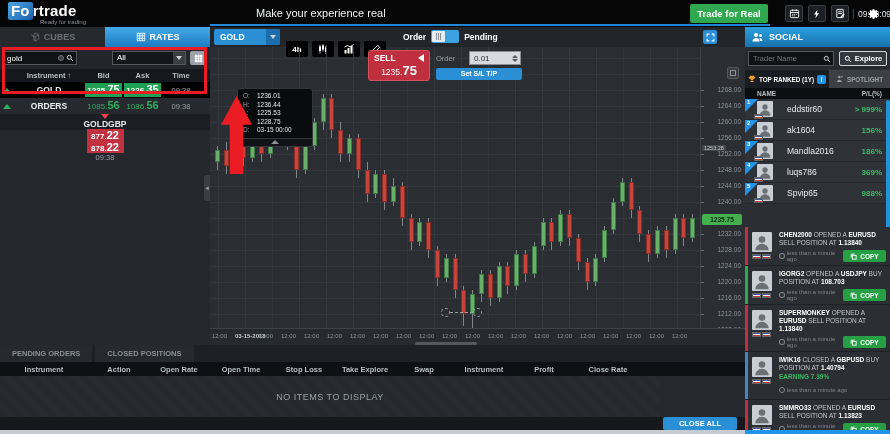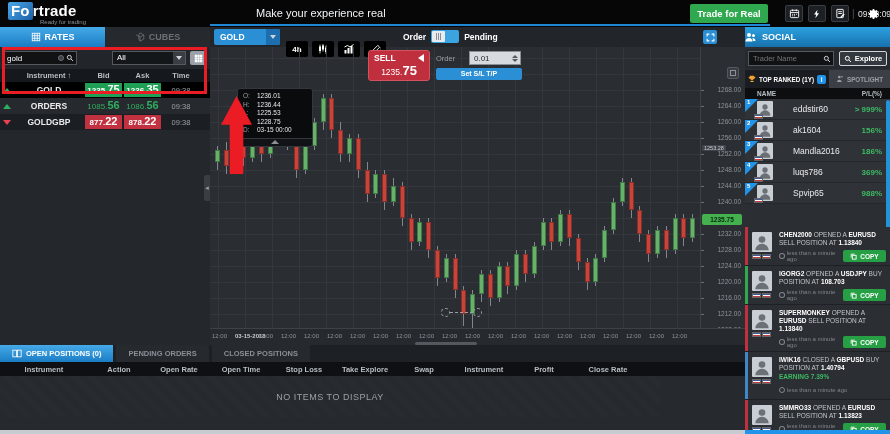--- a/index.html
+++ b/index.html
@@ -36,21 +36,21 @@
   .lp-select { position:absolute; left:112px; top:4px; width:74px; height:14px; background:#14171a;
     border:1px solid #55595f; color:#fff; font-size:8px; line-height:12px; padding-left:4px; cursor:pointer; }
   .lp-select .chev { position:absolute; right:0; top:0; width:12px; height:12px; background:#3a3e44;
     display:flex; align-items:center; justify-content:center; }
   .chev-tri { width:0; height:0; border-left:3px solid transparent; border-right:3px solid transparent; border-top:4px solid #cfd4da; }
   .lp-gridbtn { position:absolute; left:190px; top:4px; width:16px; height:14px; background:#9aa0a8; border-radius:2px;
     display:flex; align-items:center; justify-content:center; cursor:pointer; }
   .lp-thead { display:flex; height:13px; background:#15181c; align-items:center;
     font-size:7.5px; font-weight:bold; color:#b8bec4; }
   .lp-row { display:flex; height:16px; align-items:center; cursor:pointer; }
-  .lp-row.r0 { background:#000; } .lp-row.r1 { background:#26292e; } .lp-row.r2 { background:#1b1e22; }
+  .lp-row.r0 { background:#000; } .lp-row.r1 { background:#26292e; } .lp-row.r2 { background:#1b1e22;flex-direction:column; }
   .c-tri { width:14px; display:flex; justify-content:center; }
   .tri-up { width:0; height:0; border-left:4px solid transparent; border-right:4px solid transparent; border-bottom:5px solid #2fae5f; }
   .tri-dn { width:0; height:0; border-left:4px solid transparent; border-right:4px solid transparent; border-top:5px solid #e8414f; }
   .c-name { width:70px; font-size:8.5px; font-weight:bold; color:#e8eaec; text-align:center; }
   .c-val { width:37px; height:14px; margin:0 1px; display:flex; align-items:baseline; justify-content:center;
     font-size:8px; color:#fff; padding-top:2px; }
   .c-val .big { font-size:11px; font-weight:bold; line-height:9px; }
   .green-bg .c-val { background:#1fa055; font-weight:bold; }
   .green-tx .c-val { color:#2fae5f; }
   .red-bg .c-val { background:#c13140; font-weight:bold; }
@@ -134,21 +134,21 @@
   .amt-step { position:absolute; left:142px; top:2px; width:10px; height:12px; display:flex; flex-direction:column;
     align-items:center; justify-content:center; gap:1px; cursor:pointer; }
   .amt-step b { width:0; height:0; border-left:3px solid transparent; border-right:3px solid transparent; }
   .amt-step .u { border-bottom:3px solid #55595f; } .amt-step .d { border-top:3px solid #55595f; }
   .sltp-btn { position:absolute; left:68px; top:18px; width:86px; height:12px; background:#2b8fd6; border:none; border-radius:2px;
     color:#fff; font-size:7px; font-weight:bold; line-height:12px; text-align:center; cursor:pointer; }
 
   
   #right-panel { position:absolute; left:745px; top:27px; width:145px; height:407px; background:#2b2e33; overflow:hidden; }
   .sp-header { position:absolute; left:0; top:0; width:145px; height:20px; background:linear-gradient(#2da0e0,#1672ad);
-    display:flex; align-items:center; gap:5px; color:#fff; font-size:9px; font-weight:bold; }
+    display:flex; align-items:center; gap:5px; padding-left:7px; color:#fff; font-size:9px; font-weight:bold; }
   .sp-controls { position:absolute; left:0; top:22px; width:145px; height:20px; background:#26292e; }
   .sp-search { position:absolute; left:3px; top:2px; width:86px; height:15px; background:#101214; border:1px solid #55595f;
     color:#c6ccd2; font-size:7.5px; padding:0 14px 0 4px; }
   .sp-search-ico { position:absolute; left:78px; top:6px; }
   .explore-btn { position:absolute; left:94px; top:2px; width:48px; height:15px; background:#343940; border:1px solid #cfd4da;
     border-radius:2px; color:#fff; font-size:7.5px; font-weight:bold; display:flex; align-items:center; justify-content:center; gap:3px; cursor:pointer; }
   .sp-tabs { position:absolute; left:0; top:43px; width:145px; height:18px; display:flex; }
   .sp-tab { display:flex; align-items:center; justify-content:center; gap:3px; font-size:6.3px; font-weight:bold; cursor:pointer; }
   .sp-tab.t1 { width:84px; background:#191c20; color:#fff; }
   .sp-tab.t2 { width:61px; background:#3c4046; color:#9aa0a6; }
@@ -159,21 +159,21 @@
     font-size:6.5px; font-weight:bold; color:#b8bec4; }
   #ranked-list { position:absolute; left:0; top:72px; width:145px; }
   .rk-row { position:relative; height:21px; background:#2f3338; border-bottom:1px solid #24272c;
     display:flex; align-items:center; cursor:pointer; }
   .rk-corner { position:absolute; left:0; top:0; width:0; height:0; border-top:13px solid #2193e8; border-right:13px solid transparent; }
   .rk-num { position:absolute; left:2px; top:0px; color:#fff; font-size:6px; font-weight:bold; z-index:2; }
   .avatar { position:relative; background:#c9ced4; border-radius:1px; flex:none; overflow:visible; }
   .rk-avatar { width:16px; height:16px; margin-left:12px; }
   .flag { position:absolute; height:5px; background:linear-gradient(#3c5b9b 33%,#fff 33%,#fff 66%,#c43b3b 66%); border:0.5px solid #666; }
   .rk-flag { left:-3px; bottom:-2px; width:9px; }
-  .rk-name { margin-left:20px; font-size:8.5px; color:#e8eaec; }
+  .rk-name { margin-left:14px; font-size:8.5px; color:#e8eaec; }
   .rk-pl { position:absolute; right:8px; font-size:8px; font-weight:bold; color:#3db963; }
   .sp-scrollbar { position:absolute; right:0; top:73px; width:4px; height:158px; background:#2193d8; border-radius:2px; cursor:pointer; }
   .stream-header { position:absolute; left:0; top:178px; width:145px; height:22px; background:#16181b;
     display:flex; align-items:center; justify-content:space-between; padding:0 4px 0 7px; }
   .stream-title { font-size:8.5px; font-weight:bold; color:#fff; }
   .stream-dd { position:relative; width:58px; height:14px; background:#2193e8; border-radius:2px; color:#fff;
     font-size:6.5px; font-weight:bold; line-height:14px; padding-left:5px; cursor:pointer; }
   .stream-dd .chev { position:absolute; right:0; top:0; width:11px; height:14px; background:#1671b4; border-radius:0 2px 2px 0;
     display:flex; align-items:center; justify-content:center; }
   #stream-list { position:absolute; left:0; top:200px; width:145px; }
@@ -253,36 +253,36 @@
     <span class="tb-clock">09:38:09</span>
     <div class="tb-gear">
       <svg width="12" height="12" viewBox="0 0 24 24" fill="#fff">
           <path d="M12 8a4 4 0 1 0 0 8 4 4 0 0 0 0-8zm9 5.5v-3l-2.6-.5a6.7 6.7 0 0 0-.8-1.8l1.5-2.2-2.1-2.1-2.2 1.5c-.6-.3-1.2-.6-1.8-.8L12.5 2h-3l-.5 2.6c-.6.2-1.2.5-1.8.8L5 3.9 2.9 6l1.5 2.2c-.3.6-.6 1.2-.8 1.8L1 10.5v3l2.6.5c.2.6.5 1.3.8 1.8L2.9 18 5 20.1l2.2-1.5c.6.3 1.2.6 1.8.8l.5 2.6h3l.5-2.6c.6-.2 1.3-.5 1.8-.8l2.2 1.5 2.1-2.1-1.5-2.2c.3-.6.6-1.2.8-1.8l2.6-.5z"></path>
         </svg>
     </div>
   </div>
 
   <div id="left-panel">
     <div class="lp-tabs">
+      <div class="lp-tab">
+        <svg width="10" height="10" viewBox="0 0 24 24" fill="none" stroke="#6b7076" stroke-width="2">
+            <path d="M12 2 21 7v10l-9 5-3-5V7z"></path>
+            <path d="M3 7l9 5 9-5M12 12v10"></path>
+          </svg>
+        <span>CUBES</span>
+      </div>
       <div class="lp-tab active">
         <svg width="10" height="10" viewBox="0 0 24 24" fill="none" stroke="#fff" stroke-width="2">
             <rect x="3" y="3" width="18" height="18"></rect>
             <line x1="3" y1="9" x2="21" y2="9"></line>
             <line x1="3" y1="15" x2="21" y2="15"></line>
             <line x1="9" y1="3" x2="9" y2="21"></line>
             <line x1="15" y1="3" x2="15" y2="21"></line>
           </svg>
         <span>RATES</span>
-      </div>
-      <div class="lp-tab">
-        <svg width="10" height="10" viewBox="0 0 24 24" fill="none" stroke="#6b7076" stroke-width="2">
-            <path d="M12 2 21 7v10l-9 5-3-5V7z"></path>
-            <path d="M3 7l9 5 9-5M12 12v10"></path>
-          </svg>
-        <span>CUBES</span>
       </div>
     </div>
     <div class="lp-controls">
       <input class="lp-search" value="gold" style="">
       <div class="lp-search-ico">
         <span class="dot-ico"></span>
         <svg width="8" height="8" viewBox="0 0 24 24" fill="none" stroke="#cfd4da" stroke-width="3">
             <circle cx="10" cy="10" r="6"></circle>
             <line x1="15" y1="15" x2="21" y2="21"></line>
           </svg>
@@ -874,27 +874,20 @@
                 <rect x="8" y="8" width="13" height="13"></rect>
                 <path d="M16 4H4v12"></path>
               </svg>COPY</button>
           </div>
         </div>
       </div>
   </div>
 
   <div id="bottom-panel">
     <div class="bp-tabs">
-      <div class="bp-tab active">
-        <svg width="10" height="9" viewBox="0 0 24 20" fill="none" stroke="#fff" stroke-width="2">
-            <rect x="2" y="2" width="9" height="16"></rect>
-            <rect x="13" y="2" width="9" height="16"></rect>
-          </svg>
-        <span>OPEN POSITIONS (0)</span>
-      </div>
       <div class="bp-tab">
           <span>PENDING ORDERS</span>
         </div>
       <div class="bp-tab">
           <span>CLOSED POSITIONS</span>
         </div>
     </div>
     <div id="bp-header">
         <span class="bp-col" style="width: 88px; text-align: center;">Instrument</span>
         <span class="bp-col" style="width: 62px;">Action</span>
@@ -903,20 +896,23 @@
         <span class="bp-col" style="width: 60px;">Stop Loss</span>
         <span class="bp-col" style="width: 62px;">Take Explore</span>
         <span class="bp-col" style="width: 56px;">Swap</span>
         <span class="bp-col" style="width: 64px;">Instrument</span>
         <span class="bp-col" style="width: 56px;">Profit</span>
         <span class="bp-col" style="width: 72px;">Close Rate</span>
       </div>
     <div class="bp-empty">
         <span>NO ITEMS TO DISPLAY</span>
       </div>
+    <div class="bp-footer">
+      <button class="close-all-btn">CLOSE ALL</button>
+    </div>
   </div>
 
   <div id="anno-box"></div>
   <div id="anno-arrow"></div>
 
   <div class="win-strip-gray"></div>
   <div class="win-strip-blue"></div>
 </div>
 
 </body></html>

